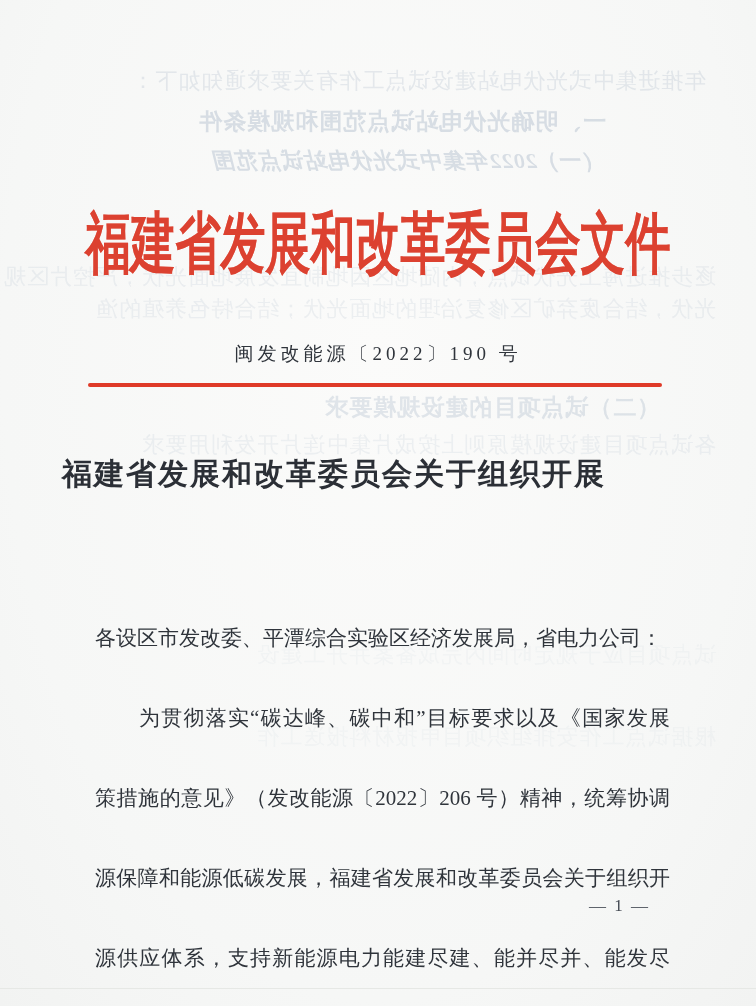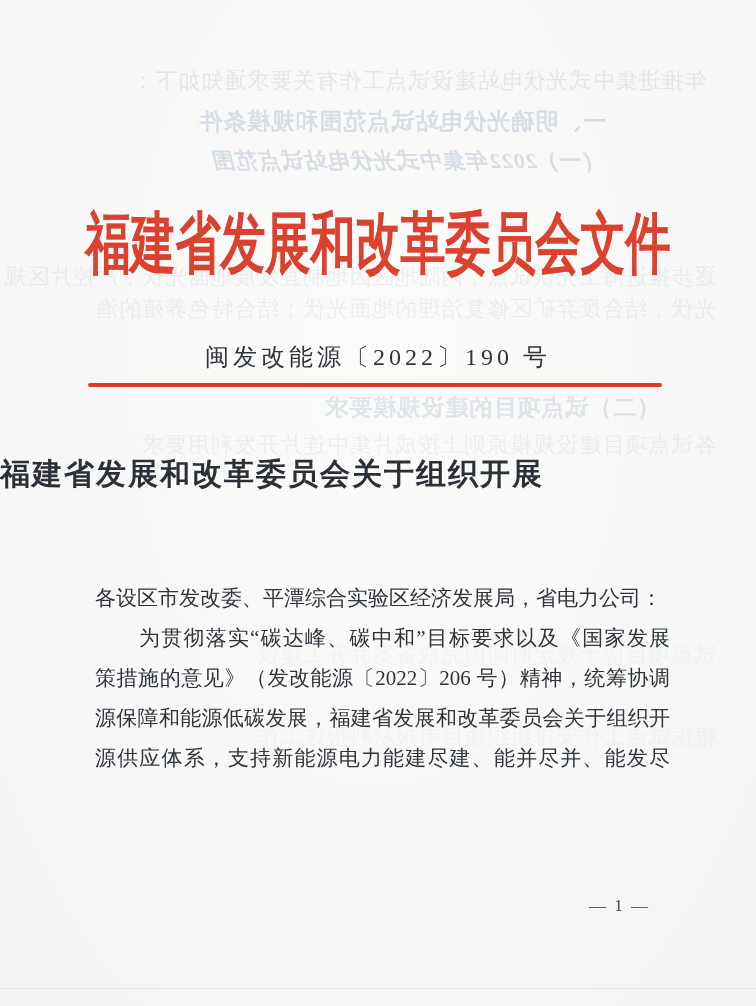--- a/index.html
+++ b/index.html
@@ -59,54 +59,54 @@
     color:var(--red);
     transform:scaleY(1.48);
     transform-origin:50% 0;
     white-space:nowrap;
     text-shadow:0 0 .5px rgba(220,65,48,.6);
   }
   .docnum{
     position:absolute;
     top:341px;left:0;width:756px;
     text-align:center;
-    font-size:24px;
+    font-size:19px;
     letter-spacing:4px;
     color:var(--ink);
   }
   .rule{
     position:absolute;
     top:383px;left:88px;
     width:574px;height:4px;
     background:var(--rule-red);
     border-radius:2px;
   }
 
   
   .title{
     position:absolute;
     top:454px;left:0;width:668px;
-    text-align:left;
+    text-align:center;
     color:var(--title-ink);
     font-weight:bold;
     font-size:30px;
     letter-spacing:2px;
     line-height:40px;
     white-space:nowrap;
   }
 
   
   .bodytext{
     position:absolute;
     top:578px;left:95px;width:575px;
     font-size:21px;
     color:var(--ink);
     line-height:40px;
   }
-  .bline{height:40px;white-space:nowrap;}
+  .bline{height:40px;white-space:nowrap;margin-top:40px;}
   .just{
     white-space:normal;
     text-align:justify;
     text-align-last:justify;
     overflow:hidden;
   }
   .indent{padding-left:44px;}
 
   .pagenum{
     position:absolute;

